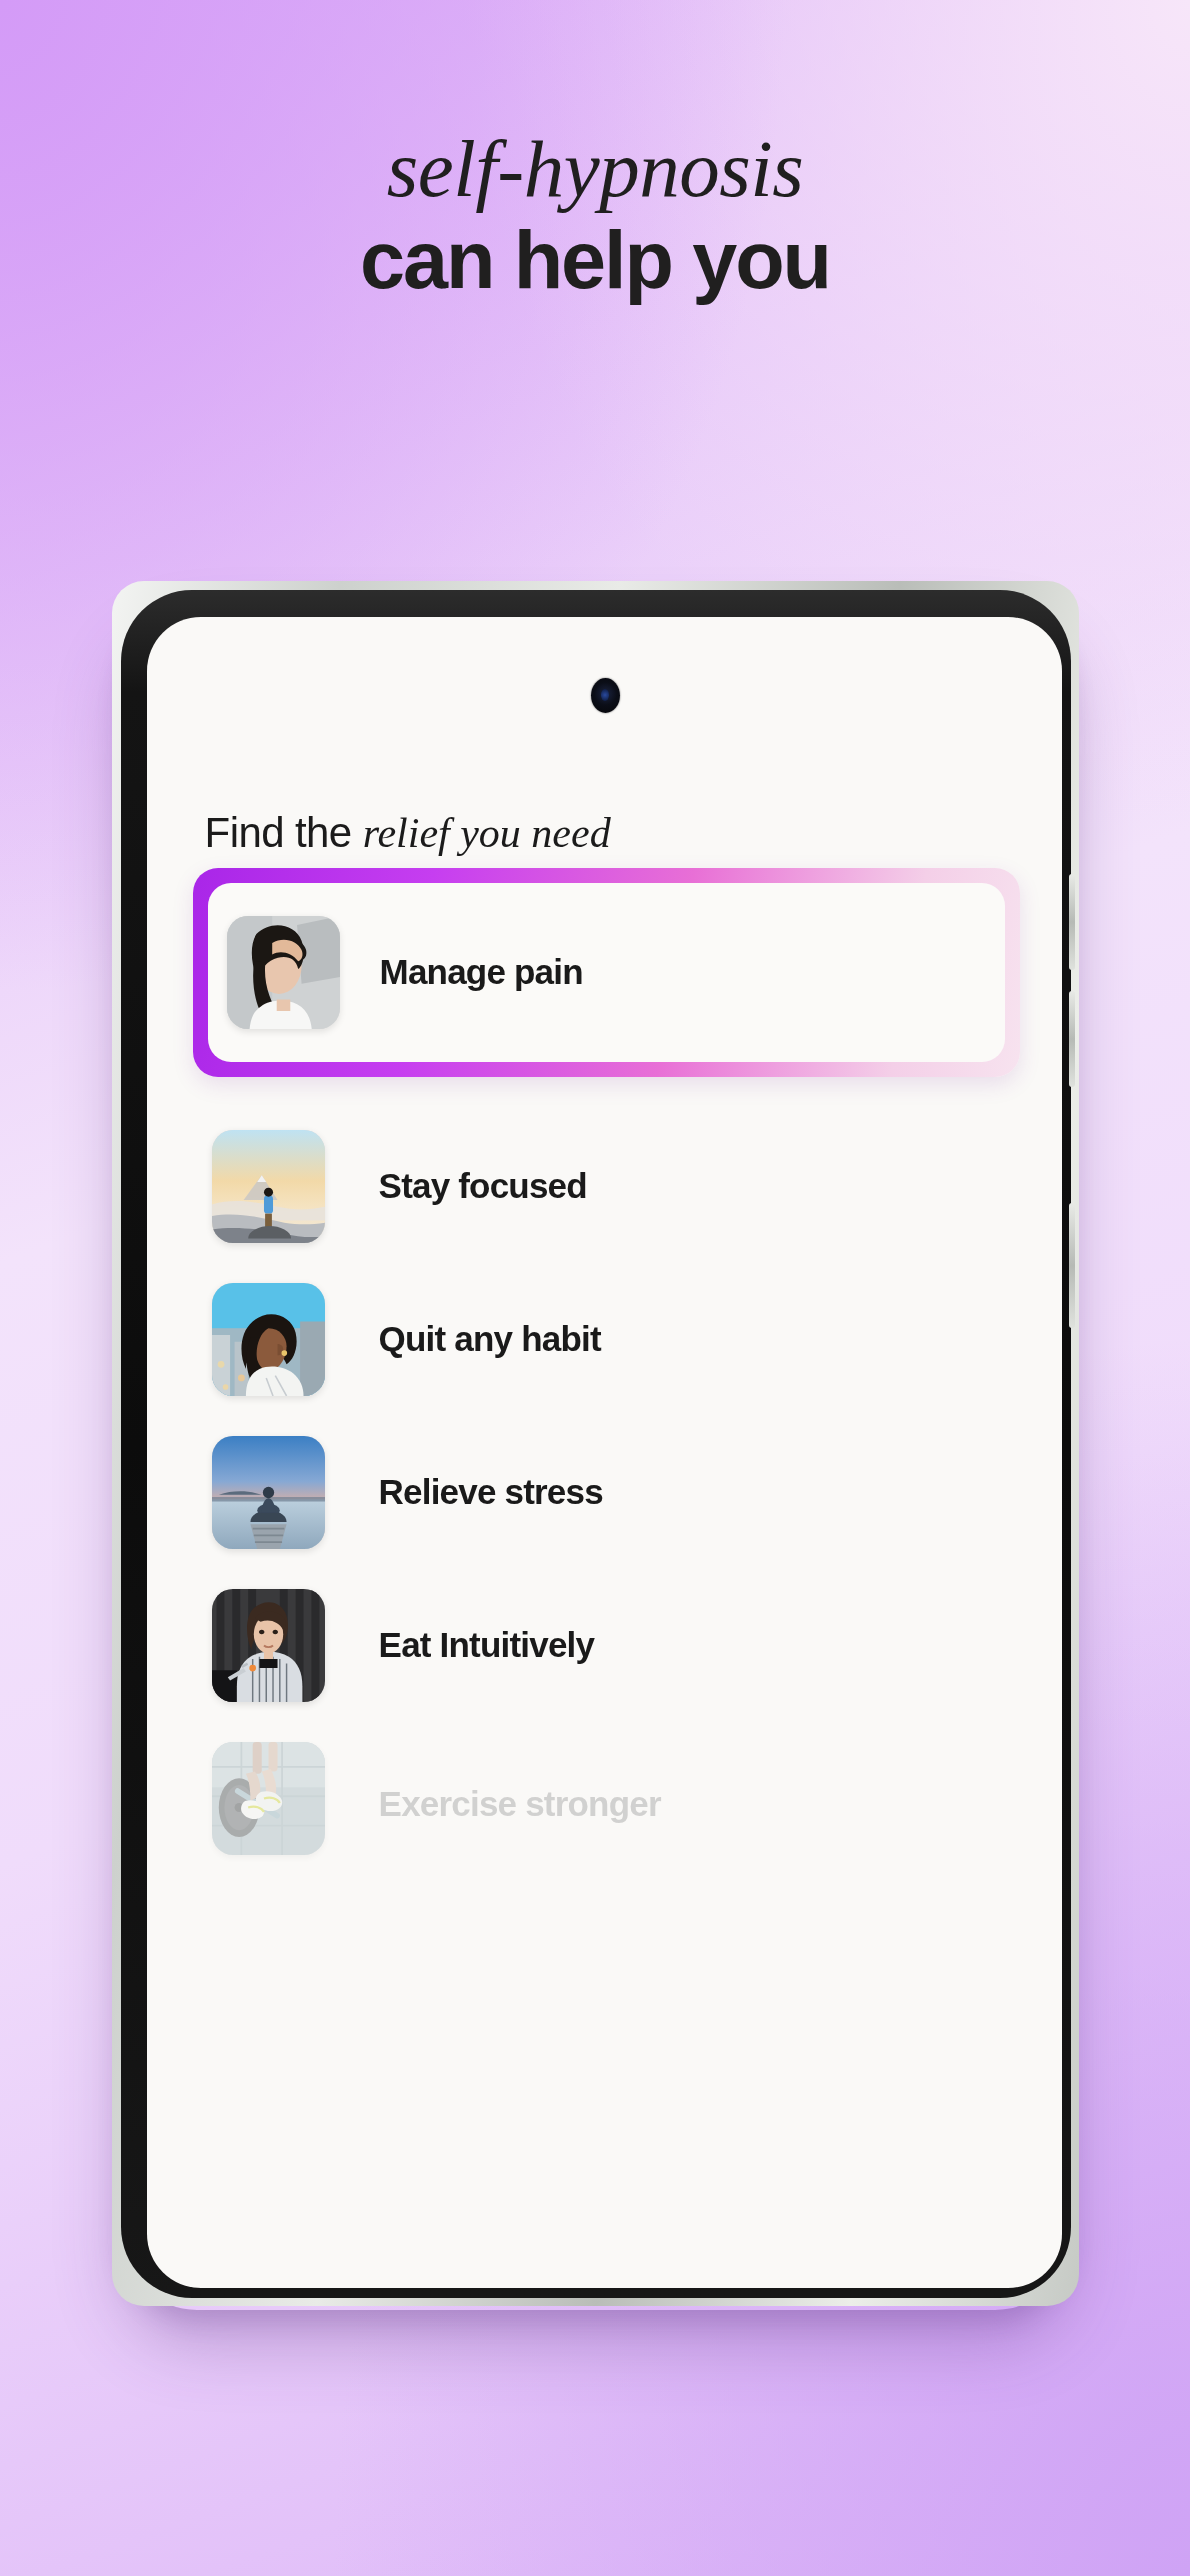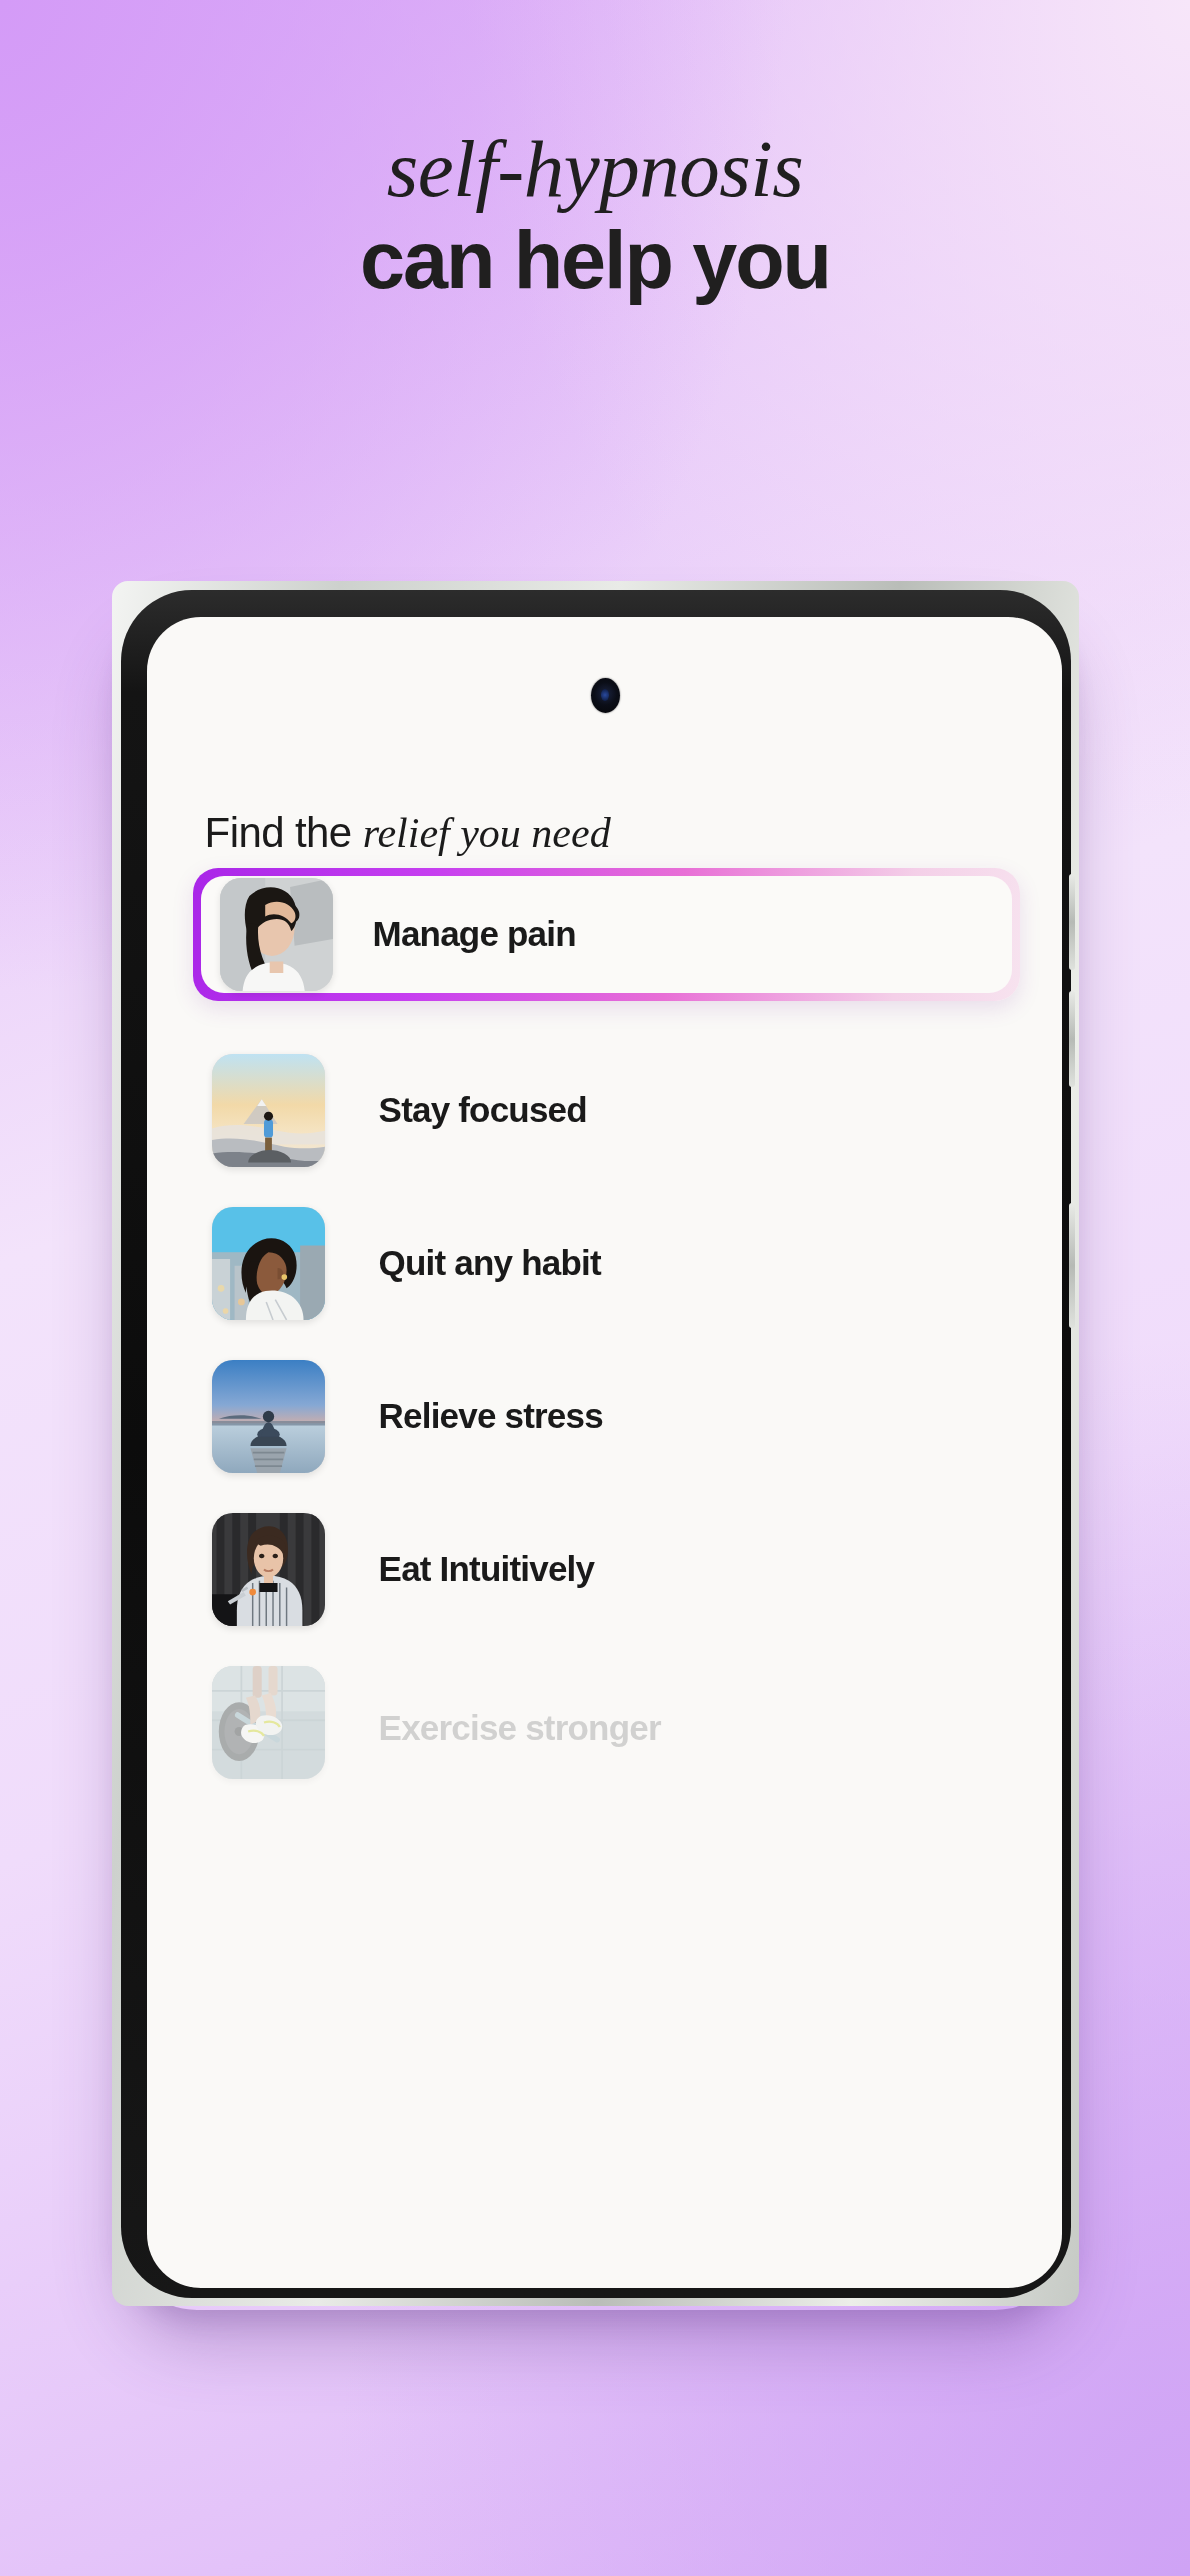--- a/index.html
+++ b/index.html
@@ -73,21 +73,21 @@
     border-radius: 75px;
     box-shadow: 0 33px 67px rgba(90, 45, 130, 0.30),
                 0 9.6px 25px rgba(90, 45, 130, 0.18);
   }
   
   #phone-outer {
     position: absolute;
     left: 0; top: 0;
     width: 967px;
     height: 1725px;
-    border-radius: 16px;
+    border-radius: 32px;
     background: linear-gradient(100deg, #f3f4f2 0%, #cdd1cd 18%, #e9ebe7 40%,
                                 #b9bdb8 62%, #eceee9 82%, #c6cac5 100%);
   }
   
   #phone-bezel {
     position: absolute;
     left: 8.6px; top: 8.6px;
     width: 950px;
     height: 1708px;
     border-radius: 71px;
@@ -159,23 +159,23 @@
     position: absolute;
     left: 0;
     top: 251px;
     width: 915px;
   }
 
   
   .card-selected {
     position: relative;
     margin: 0 42px 0 46px;
-    height: 133px;
+    height: 209px;
     border-radius: 25px;
-    padding: 8px;
+    padding: 15px;
     background: linear-gradient(100deg, #a926e8 0%, #c63ef0 28%, #e86fd6 58%, #f4cfe8 85%, #f7e3ef 100%);
     box-shadow: 0 7.7px 21px rgba(120, 50, 160, 0.13);
     box-sizing: border-box;
   }
   .card-selected-inner {
     width: 100%;
     height: 100%;
     border-radius: 23px;
     background: #fbfaf8;
     display: flex;

